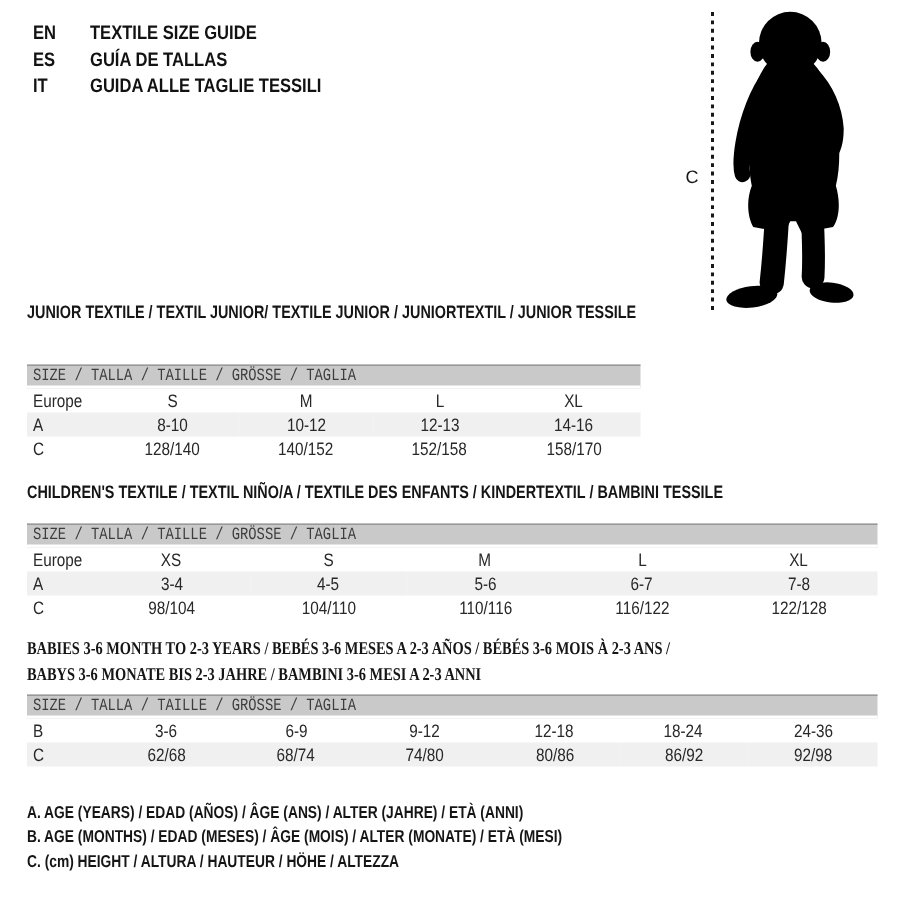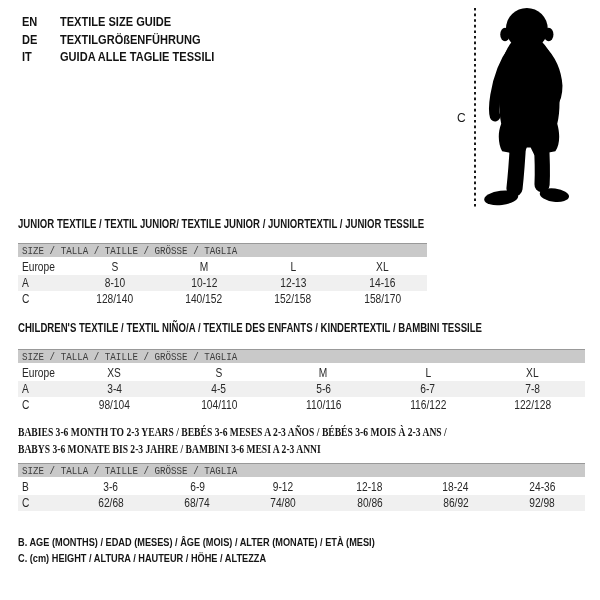--- a/index.html
+++ b/index.html
@@ -33,22 +33,22 @@
 <body>
 
 <div id="canvas">
 
   <div class="abs langs">
     <div class="lrow">
       <span class="lcode"><span class="cx85">EN</span></span>
       <span class="cx85">TEXTILE SIZE GUIDE</span>
     </div>
     <div class="lrow">
-      <span class="lcode"><span class="cx85">DE</span></span>
-      <span class="cx85">TEXTILGRÖßENFÜHRUNG</span>
+      <span class="lcode"><span class="cx85">ES</span></span>
+      <span class="cx85">GUÍA DE TALLAS</span>
     </div>
     <div class="lrow">
       <span class="lcode"><span class="cx85">IT</span></span>
       <span class="cx85">GUIDA ALLE TAGLIE TESSILI</span>
     </div>
   </div>
 
   <svg class="abs" style="left:452px;top:2px;" width="130" height="212" viewBox="0 0 130 212">
     <line x1="23" y1="6" x2="23" y2="206" stroke="#181818" stroke-width="2" stroke-dasharray="2.6 3"></line>
     <text x="5" y="120" font-size="12" fill="#181818">C</text>
@@ -61,21 +61,21 @@
                C78,146 78,134 75,124 C78,112 78,96 76,80 C73,60 67,46 59,38 Z"></path>
       <path d="M29,46 C20,58 13,76 10,94 C8.5,103 8,111 9.5,116" fill="none" stroke="#000" stroke-width="11" stroke-linecap="round"></path>
       <path d="M58,46 C68,56 74,70 75,84 C75,93 73,99 70,102" fill="none" stroke="#000" stroke-width="11" stroke-linecap="round"></path>
       <path d="M34,140 C33,158 32,174 30,192" fill="none" stroke="#000" stroke-width="17" stroke-linecap="round"></path>
       <path d="M58,138 C59,155 60,170 59,188" fill="none" stroke="#000" stroke-width="16" stroke-linecap="round"></path>
       <ellipse cx="16" cy="202" rx="18" ry="7.5" transform="rotate(-7 16 202)"></ellipse>
       <ellipse cx="72" cy="199" rx="15.5" ry="7" transform="rotate(7 72 199)"></ellipse>
     </g>
   </svg>
 
-  <div class="abs ttl" style="top:216px;">
+  <div class="abs ttl" style="top:200px;">
     <span class="cx">JUNIOR TEXTILE / TEXTIL JUNIOR/ TEXTILE JUNIOR / JUNIORTEXTIL / JUNIOR TESSILE</span>
   </div>
   <table class="sizetable" style="top: 243px; width: 409px;">
       <colgroup>
         <col style="width: 52px;">
         <col style="width: 89.25px;">
         <col style="width: 89.25px;">
         <col style="width: 89.25px;">
         <col style="width: 89.25px;">
       </colgroup>
@@ -189,17 +189,18 @@
           <td class="val"><span class="cxc">68/74</span></td>
           <td class="val"><span class="cxc">74/80</span></td>
           <td class="val"><span class="cxc">80/86</span></td>
           <td class="val"><span class="cxc">86/92</span></td>
           <td class="val"><span class="cxc">92/98</span></td>
         </tr>
       </tbody>
   </table>
 
   <div class="abs foot">
+    <div class="fline"><span class="cx">A. AGE (YEARS) / EDAD (AÑOS) / ÂGE (ANS) / ALTER (JAHRE) / ETÀ (ANNI)</span></div>
     <div class="fline"><span class="cx">B. AGE (MONTHS) / EDAD (MESES) / ÂGE (MOIS) / ALTER (MONATE) / ETÀ (MESI)</span></div>
     <div class="fline"><span class="cx">C. (cm) HEIGHT / ALTURA / HAUTEUR / HÖHE / ALTEZZA</span></div>
   </div>
 
 </div>
 
 </body></html>

